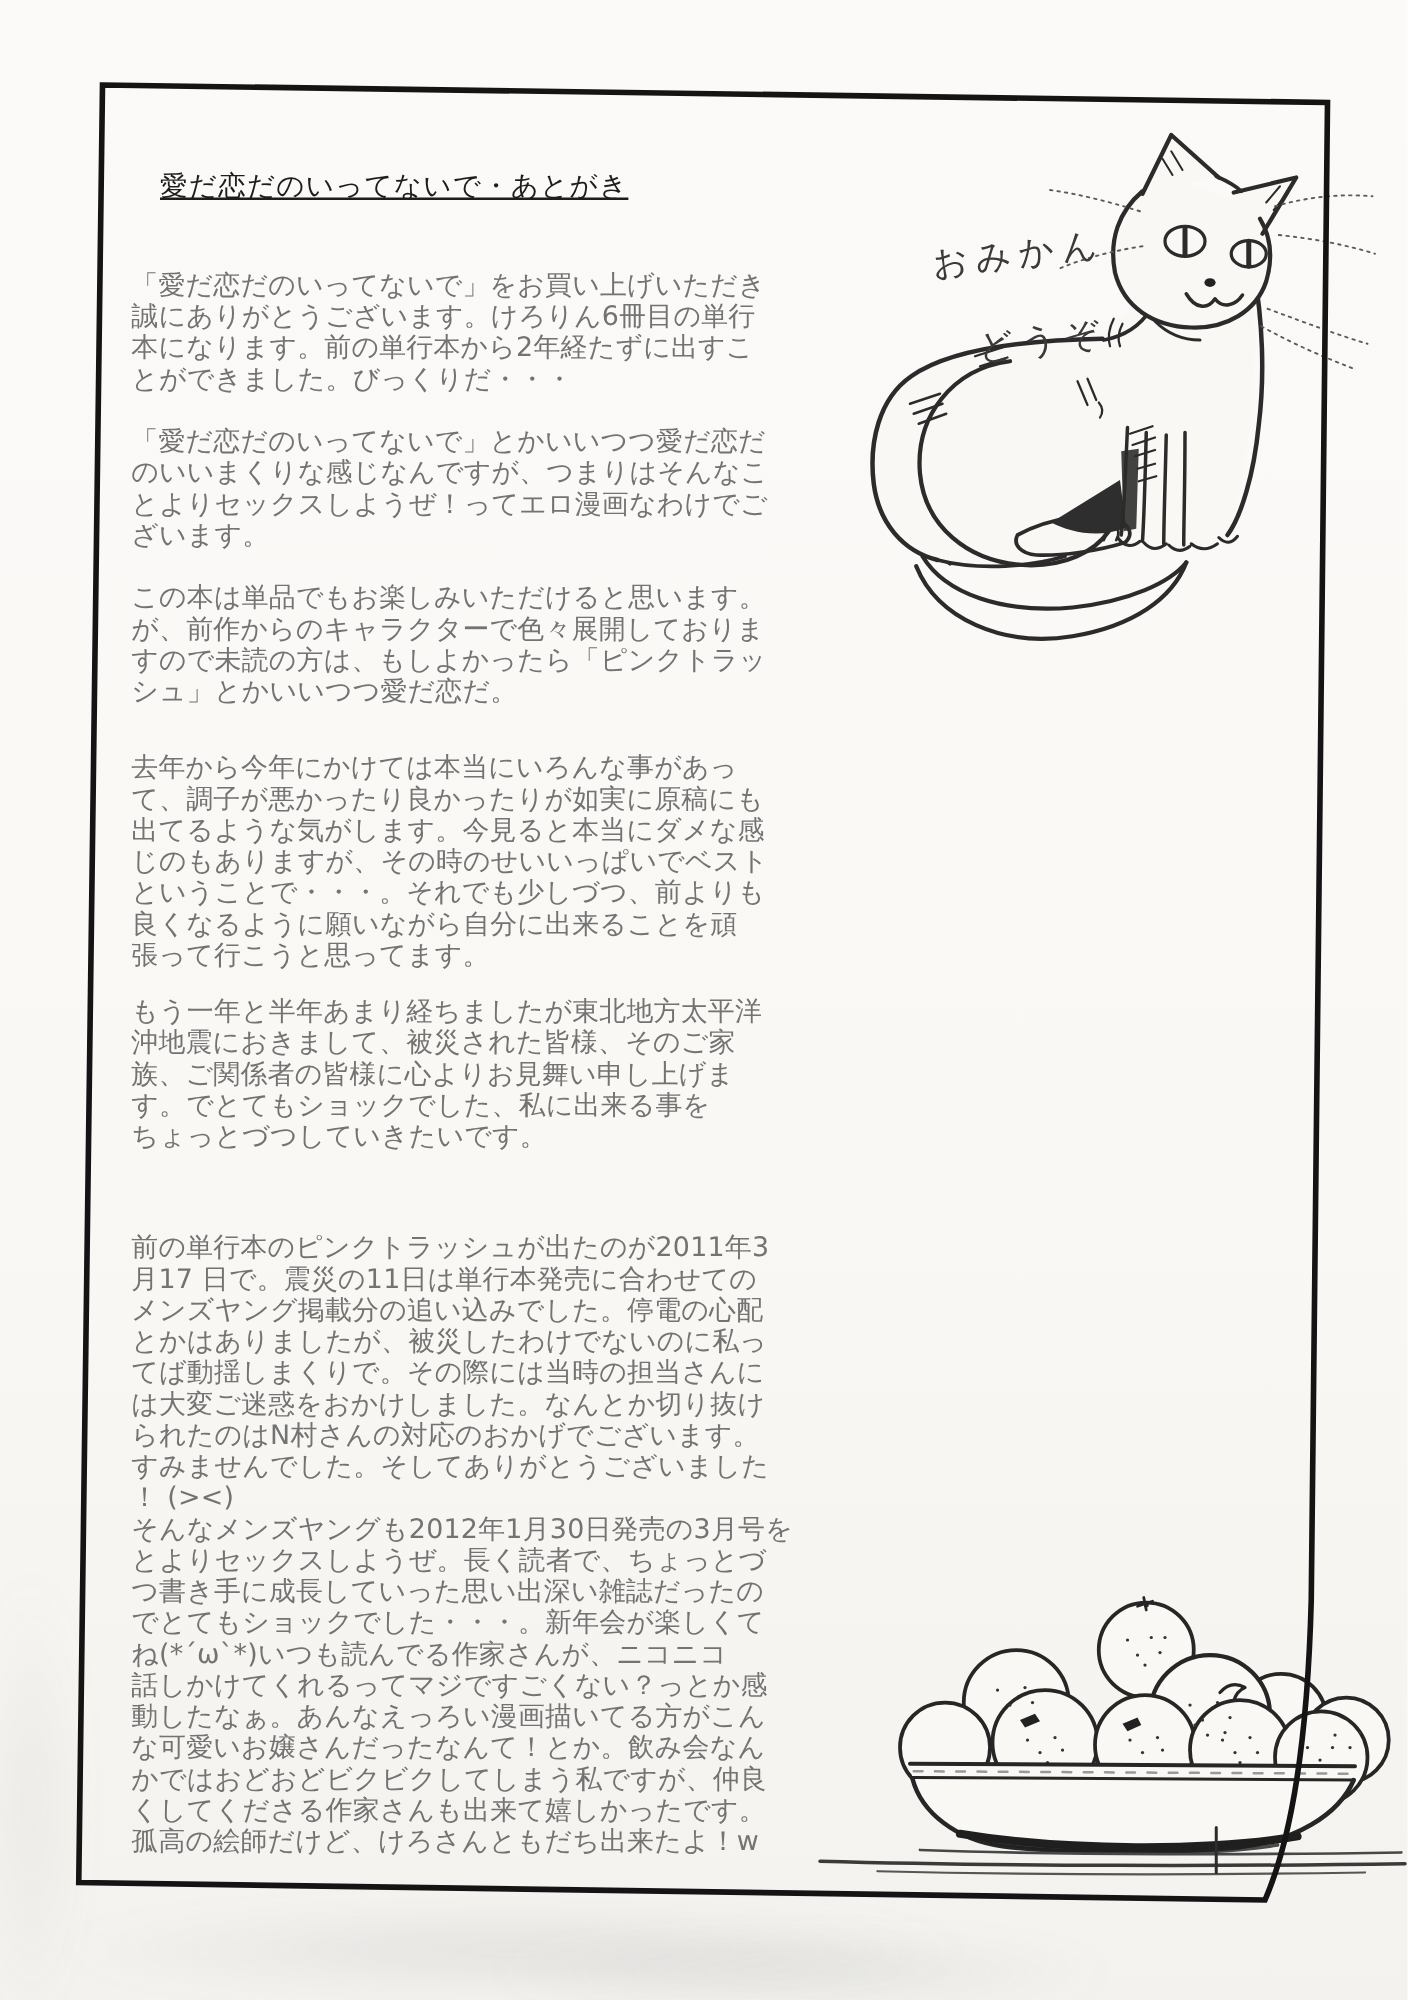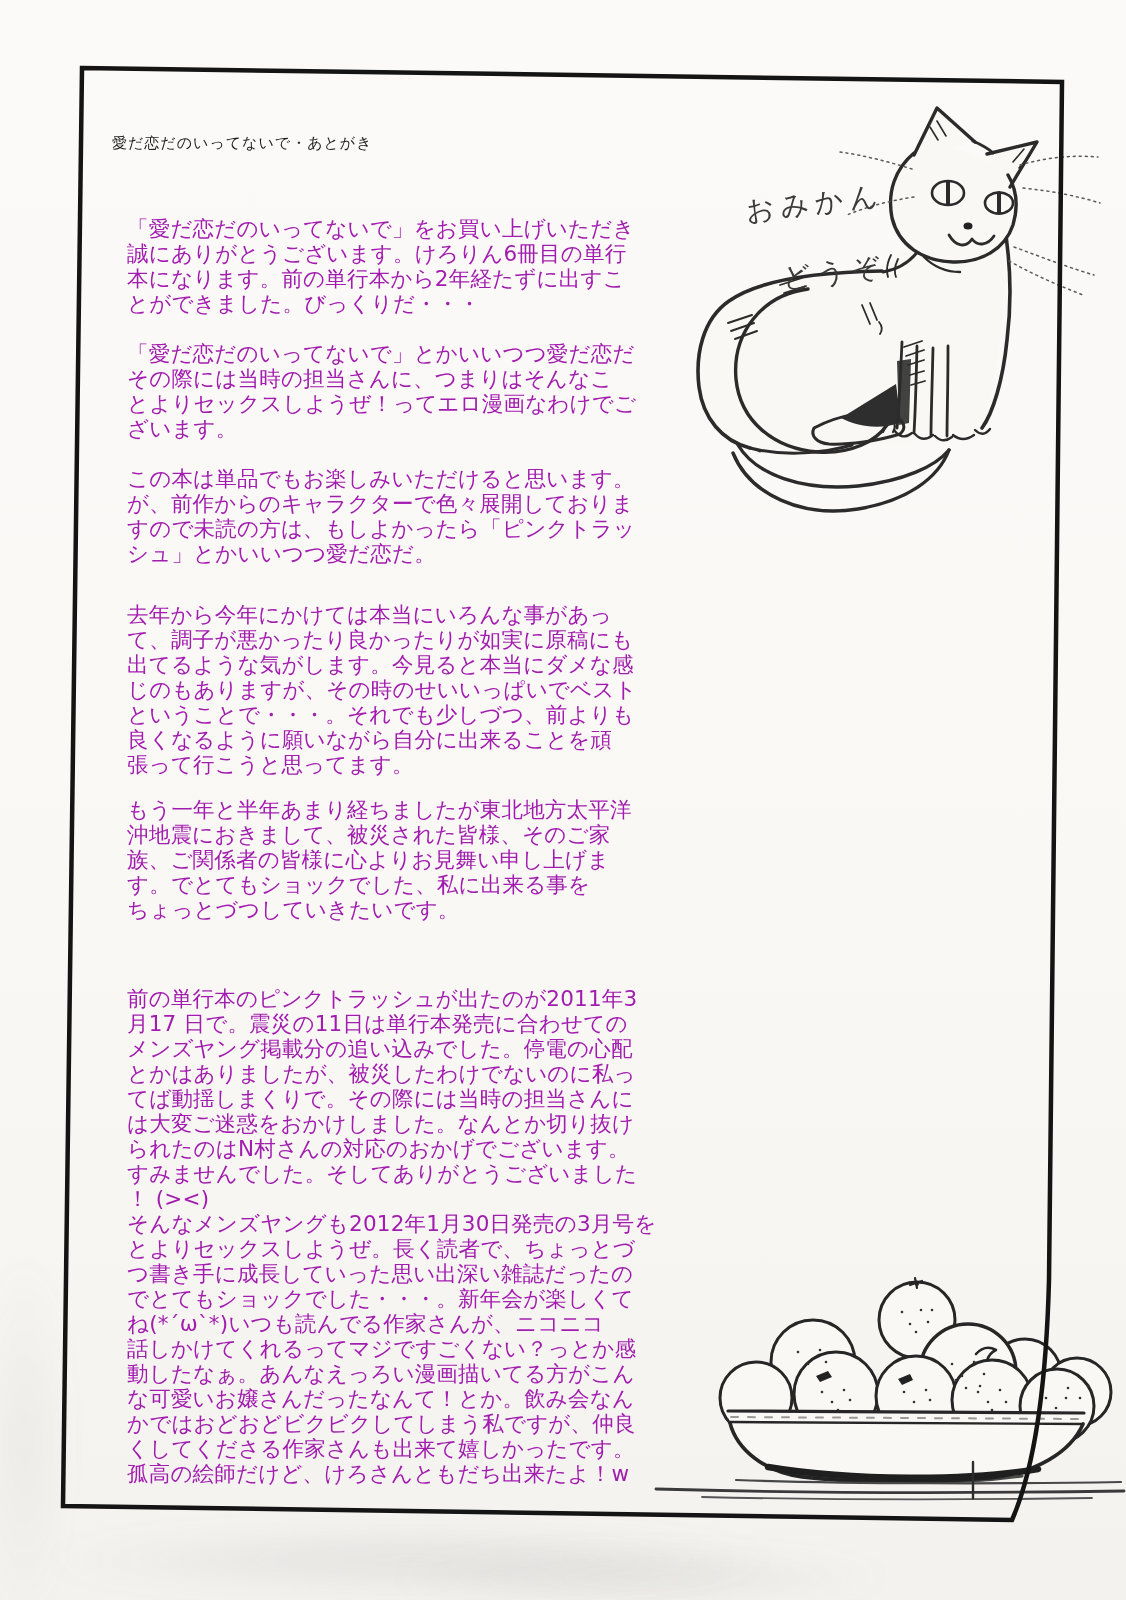--- a/index.html
+++ b/index.html
@@ -7,27 +7,27 @@
     width:1126px;height:1600px;position:relative;overflow:hidden;
     background:linear-gradient(180deg,#fbfaf8 0%,#f9f8f5 60%,#f3f2ef 100%);
     font-family:"DejaVu Sans","Liberation Sans",sans-serif;
   }
   .layer{position:absolute;left:0;top:0;width:1126px;height:1600px;pointer-events:none;}
   .mottle{position:absolute;border-radius:50%;filter:blur(14px);}
   .m1{left:30px;top:1525px;width:760px;height:70px;background:radial-gradient(ellipse,rgba(110,110,104,.13),transparent 70%);}
   .m2{left:380px;top:1550px;width:520px;height:55px;background:radial-gradient(ellipse,rgba(110,110,104,.12),transparent 70%);}
   .m3{left:-20px;top:1250px;width:90px;height:380px;background:radial-gradient(ellipse,rgba(120,120,112,.07),transparent 70%);}
   .page-title{
-    position:absolute;left:112px;top:134px;
-    font-size:15px;font-weight:500;letter-spacing:1px;color:#1d1d1d;white-space:pre;
+    position:absolute;left:128px;top:134px;
+    font-size:22px;font-weight:500;letter-spacing:1px;color:#1d1d1d;white-space:pre;text-decoration:underline;
   }
   .para{
     position:absolute;left:105px;
-    font-size:21.5px;line-height:25px;letter-spacing:.2px;color:#a21caf;
-    white-space:pre;font-weight:500;margin-left:22px;
+    font-size:21.5px;line-height:25px;letter-spacing:.2px;color:#737373;
+    white-space:pre;font-weight:500;
   }
   .p0{top:216px}.p1{top:341px}.p2{top:466px}.p3{top:602px}
   .p4{top:797px}.p5{top:986px}.p6{top:1211px}
   .hand-note{
     position:absolute;left:720px;top:154px;
     transform:rotate(-7deg);
     font-size:28px;color:#3a3a3a;letter-spacing:6px;line-height:34px;white-space:pre;
   }
   .hand-note .l2{margin-left:58px;display:block;margin-top:3px;}
   svg{position:absolute;overflow:visible;}
@@ -195,21 +195,21 @@
 <svg class="frame-svg" width="1126" height="1600" viewBox="0 0 1126 1600">
   <path d="M 82,68 L 1062,82 C 1057,450 1054,950 1049,1280 C 1046,1395 1032,1474 1012,1520 L 63,1506 Z" fill="none" stroke="#141414" stroke-width="4.5" stroke-linejoin="miter"></path>
 </svg>
 
 <div class="page-title">愛だ恋だのいってないで・あとがき</div>
 <div class="para p0">「愛だ恋だのいってないで」をお買い上げいただき
 誠にありがとうございます。けろりん6冊目の単行
 本になります。前の単行本から2年経たずに出すこ
 とができました。びっくりだ・・・</div>
 <div class="para p1">「愛だ恋だのいってないで」とかいいつつ愛だ恋だ
-その際には当時の担当さんに、つまりはそんなこ
+のいいまくりな感じなんですが、つまりはそんなこ
 とよりセックスしようぜ！ってエロ漫画なわけでご
 ざいます。</div>
 <div class="para p2">この本は単品でもお楽しみいただけると思います。
 が、前作からのキャラクターで色々展開しておりま
 すので未読の方は、もしよかったら「ピンクトラッ
 シュ」とかいいつつ愛だ恋だ。</div>
 <div class="para p3">去年から今年にかけては本当にいろんな事があっ
 て、調子が悪かったり良かったりが如実に原稿にも
 出てるような気がします。今見ると本当にダメな感
 じのもありますが、その時のせいいっぱいでベスト

